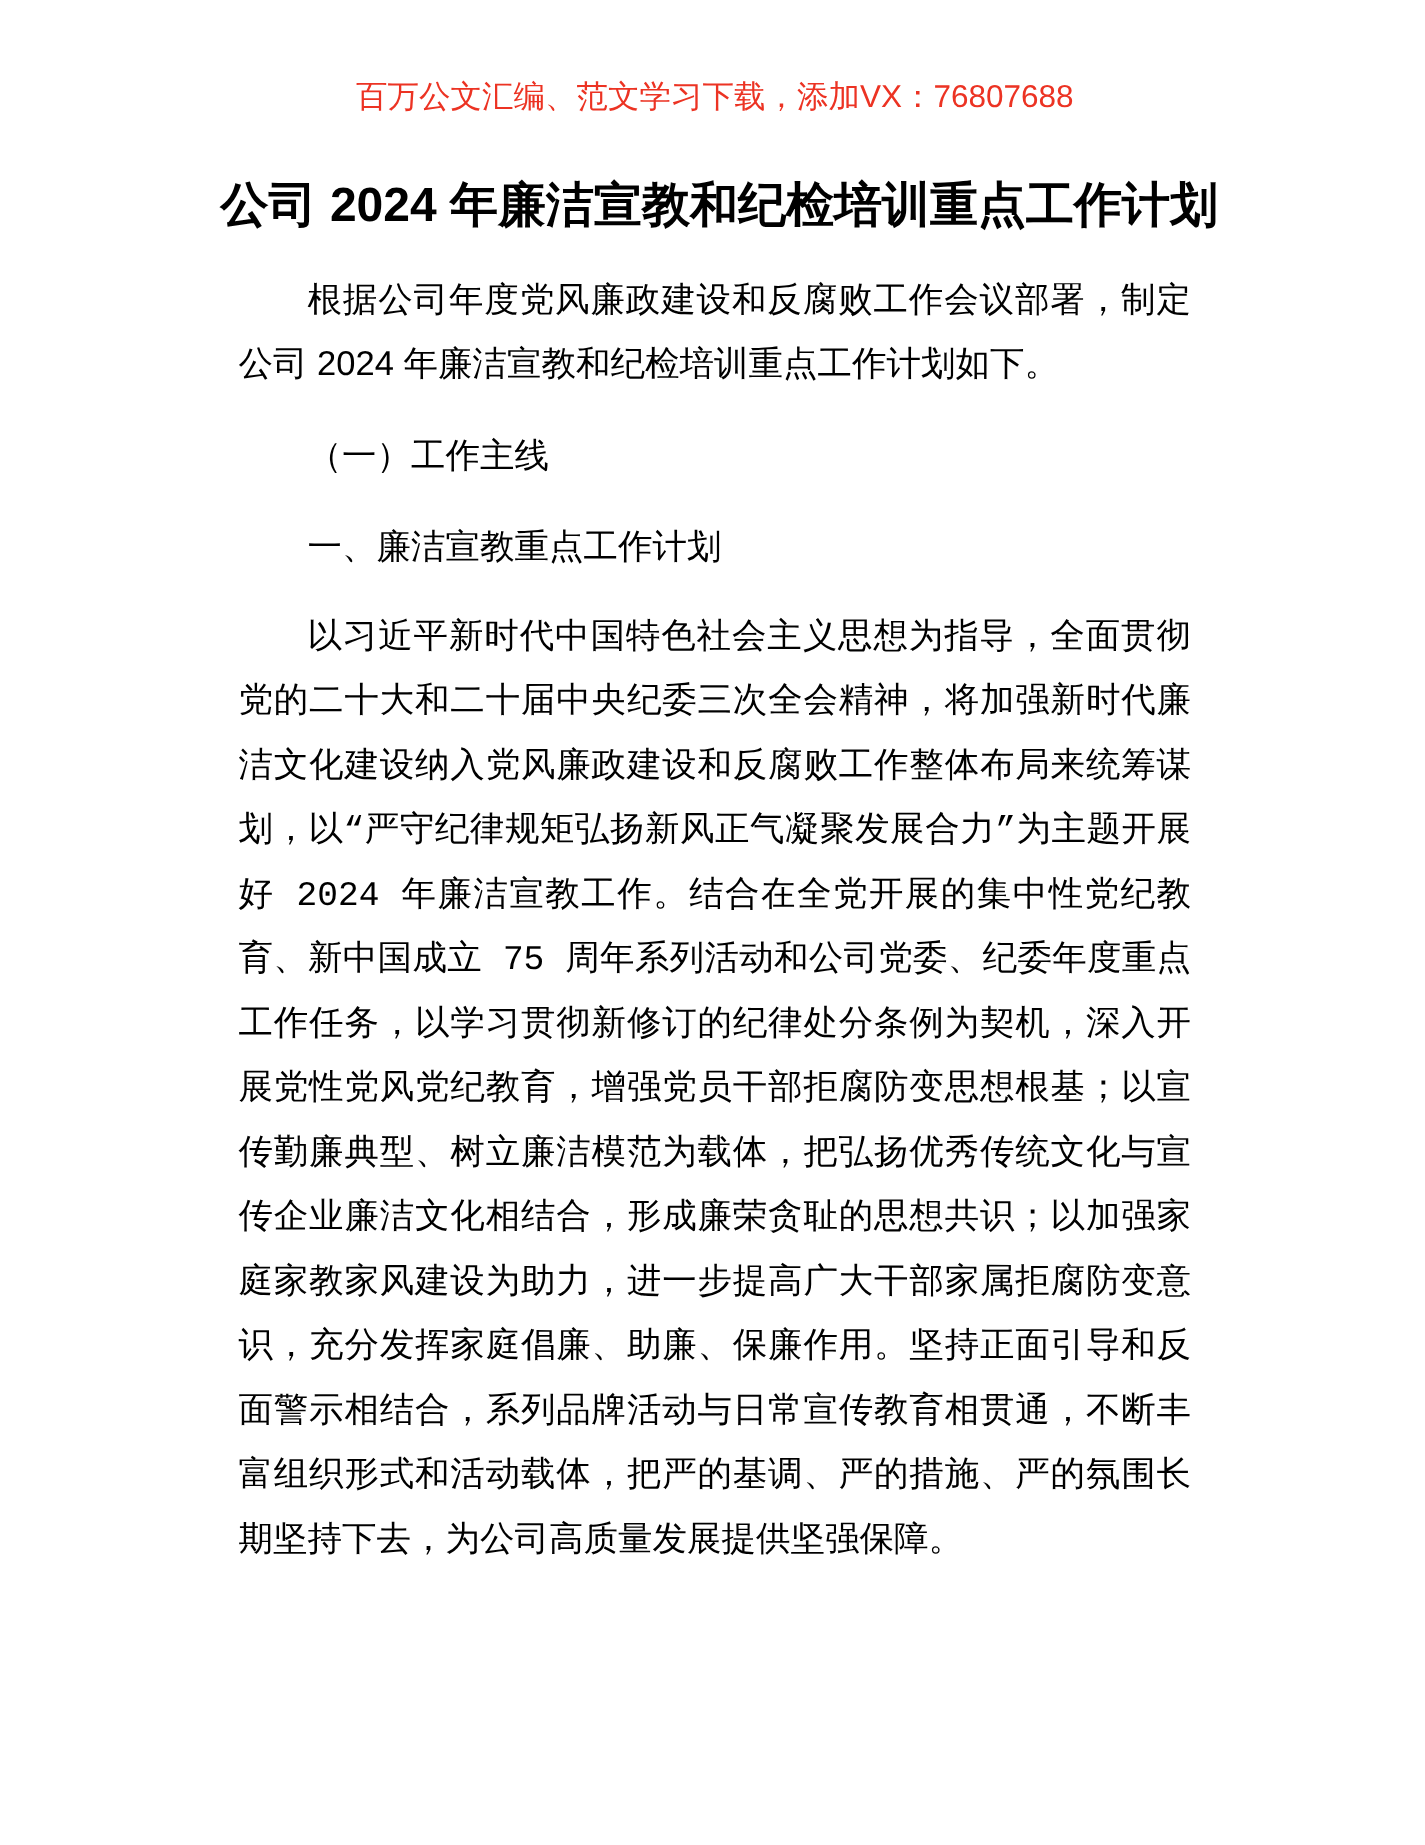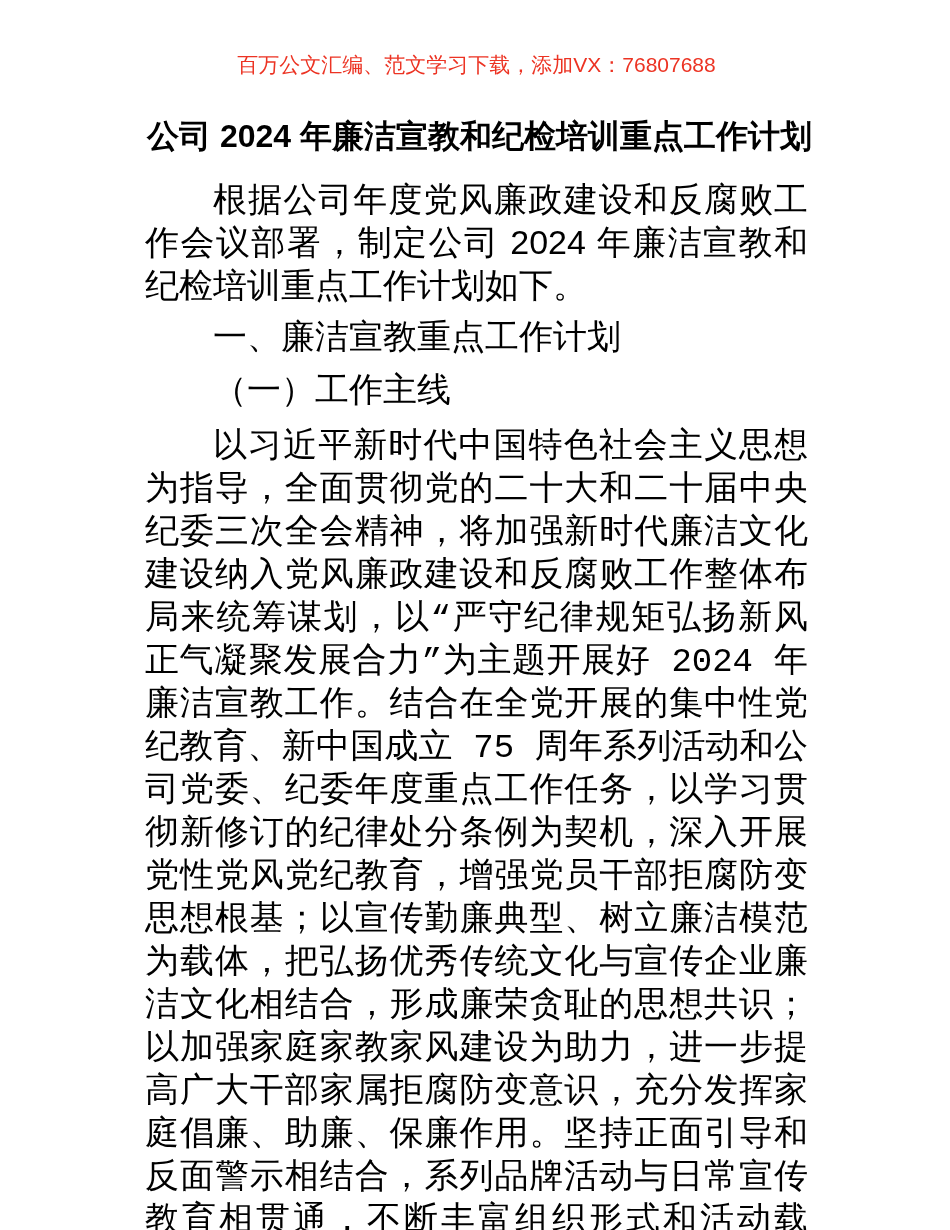--- a/index.html
+++ b/index.html
@@ -30,44 +30,44 @@
   }
   .doc-title {
     font-size: 32px;
     font-weight: bold;
     text-align: right;
     line-height: 44px;
     margin: 36px 0 0 0;
     color: #000000;
   }
   .para {
-    font-size: 34px;
+    font-size: 23px;
     line-height: 43px;
     text-align: justify;
     text-indent: 2em;
-    margin: 4px;
+    margin: 18px;
     color: #000000;
   }
   .para-first   { margin-top: 20px; }
   .heading-1    { margin-top: 8px; }
   .heading-2    { margin-top: 10px; }
   .para-main    { margin-top: 15px; font-family: Liberation Mono, monospace; }
   .heading-2b   { margin-top: 12px; }
 </style>
 </head>
 <body>
 
 <div class="page">
 
   <p class="promo">百万公文汇编、范文学习下载，添加VX：76807688</p>
 
   <h1 class="doc-title">公司 2024 年廉洁宣教和纪检培训重点工作计划</h1>
 
   <p class="para para-first">根据公司年度党风廉政建设和反腐败工作会议部署，制定公司 2024 年廉洁宣教和纪检培训重点工作计划如下。</p>
 
+  <p class="para heading-2">（一）工作主线</p>
+
   <p class="para heading-1">一、廉洁宣教重点工作计划</p>
-
-  <p class="para heading-2">（一）工作主线</p>
 
   <p class="para para-main">以习近平新时代中国特色社会主义思想为指导，全面贯彻党的二十大和二十届中央纪委三次全会精神，将加强新时代廉洁文化建设纳入党风廉政建设和反腐败工作整体布局来统筹谋划，以“严守纪律规矩弘扬新风正气凝聚发展合力”为主题开展好 2024 年廉洁宣教工作。结合在全党开展的集中性党纪教育、新中国成立 75 周年系列活动和公司党委、纪委年度重点工作任务，以学习贯彻新修订的纪律处分条例为契机，深入开展党性党风党纪教育，增强党员干部拒腐防变思想根基；以宣传勤廉典型、树立廉洁模范为载体，把弘扬优秀传统文化与宣传企业廉洁文化相结合，形成廉荣贪耻的思想共识；以加强家庭家教家风建设为助力，进一步提高广大干部家属拒腐防变意识，充分发挥家庭倡廉、助廉、保廉作用。坚持正面引导和反面警示相结合，系列品牌活动与日常宣传教育相贯通，不断丰富组织形式和活动载体，把严的基调、严的措施、严的氛围长期坚持下去，为公司高质量发展提供坚强保障。</p>
 
 
 </div>
 
 </body></html>

